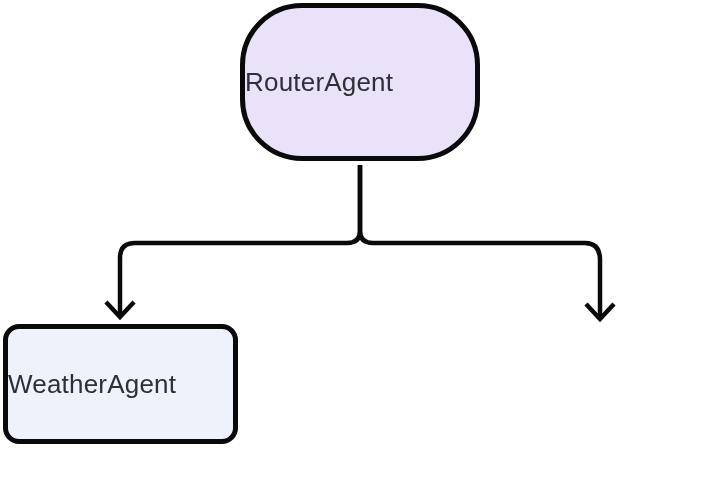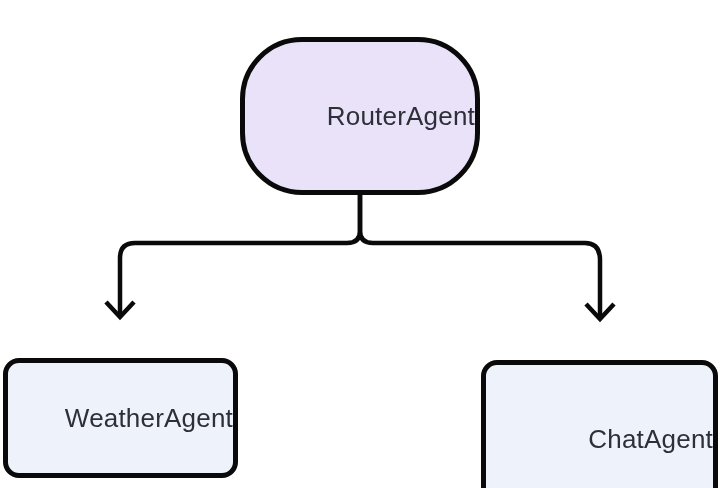--- a/index.html
+++ b/index.html
@@ -33,27 +33,26 @@
     stroke: #0a0a0a;
     stroke-width: 4.5;
     stroke-linejoin: miter;
     stroke-linecap: butt;
   }
   .node {
     position: absolute;
     box-sizing: border-box;
     display: flex;
     align-items: center;
-    justify-content: flex-end;
+    justify-content: flex-start;
     border: 5px solid #0a0a0a;
     color: #2d3038;
     font-size: 26px;
     line-height: 1;
     letter-spacing: 0.2px;
-    margin-top: 34px;
   }
   .node-router {
     left: 240px;
     top: 3px;
     width: 240px;
     height: 158px;
     border-radius: 62px;
     background: #e9e2f8;
   }
   .node-weather {
@@ -92,17 +91,14 @@
   </svg>
 
   <div class="node node-router">
     <span class="node-label">RouterAgent</span>
   </div>
 
   <div class="node node-weather">
     <span class="node-label">WeatherAgent</span>
   </div>
 
-  <div class="node node-chat">
-    <span class="node-label">ChatAgent</span>
-  </div>
 
 </div>
 
 </body></html>

